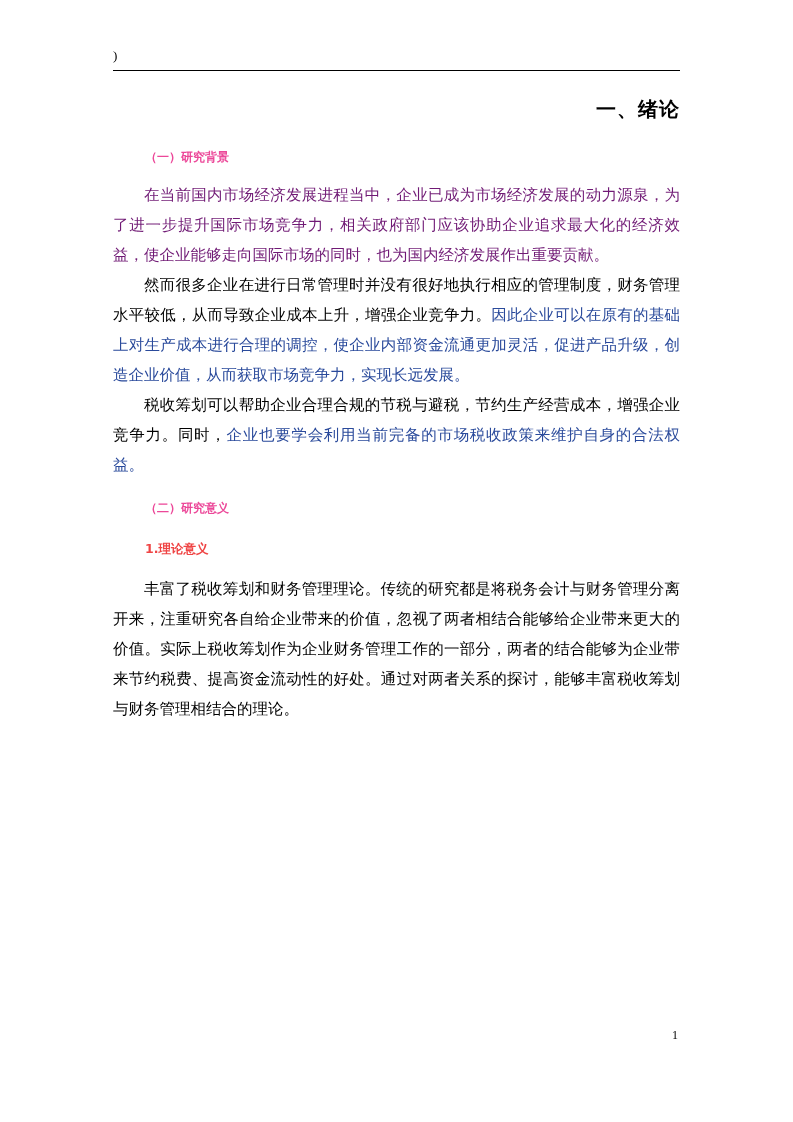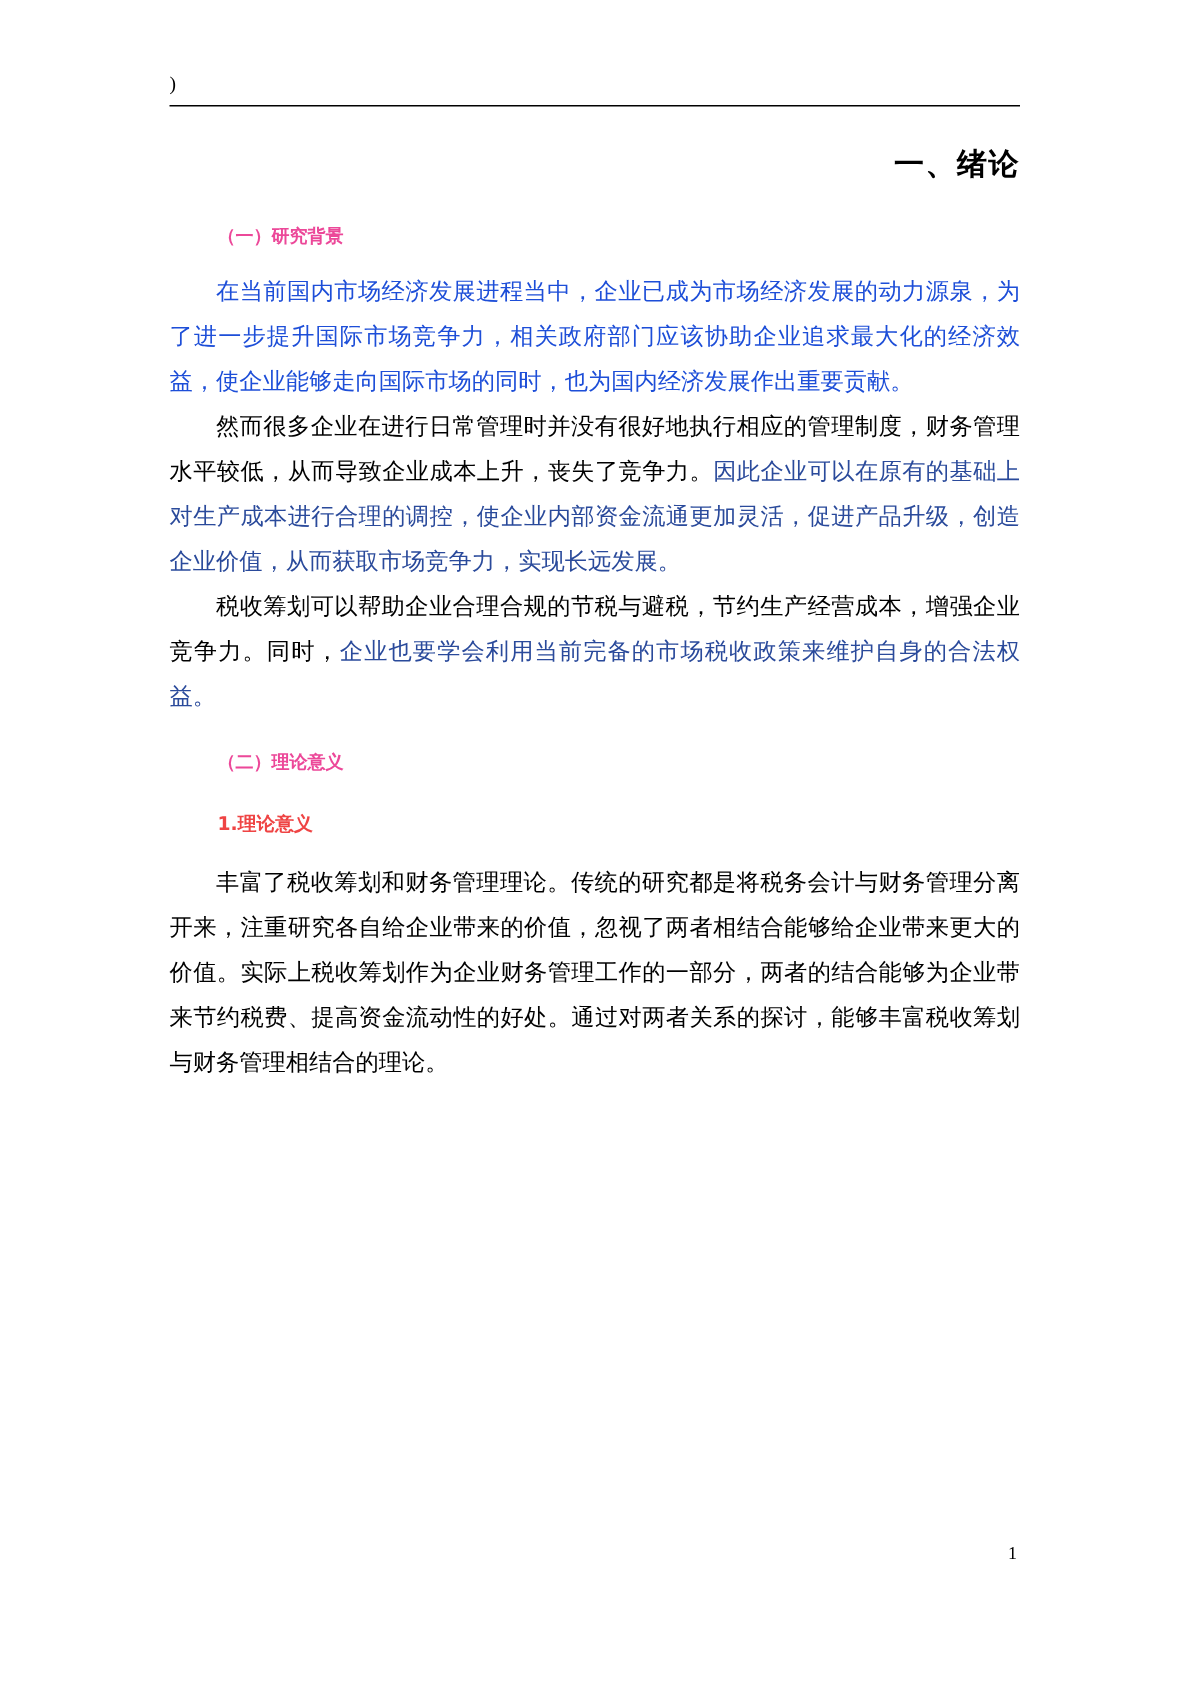--- a/index.html
+++ b/index.html
@@ -77,21 +77,21 @@
     font-size: 15.5px;
     line-height: 30px;
     margin: 0 0 0 0;
     text-indent: 2em;
     text-align: justify;
     text-justify: inter-ideograph;
     color: #000;
     font-family: "Liberation Serif", "DejaVu Serif", serif;
   }
   p.blue {
-    color: #1d4ed8;
+    color: #701a75;
   }
   span.blue {
     color: #2a4a9b;
   }
   .gap-sm { height: 10px; }
   .gap-md { height: 20px; }
   .page-number {
     position: absolute;
     left: 672px;
     top: 1028px;
@@ -111,27 +111,27 @@
   </div>
 
   <div class="content">
 
     <h1 class="chapter-title">一、绪论</h1>
 
     <h2 class="section-title">（一）研究背景</h2>
 
     <p class="para blue">在当前国内市场经济发展进程当中，企业已成为市场经济发展的动力源泉，为了进一步提升国际市场竞争力，相关政府部门应该协助企业追求最大化的经济效益，使企业能够走向国际市场的同时，也为国内经济发展作出重要贡献。</p>
 
-    <p class="para"><span>然而很多企业在进行日常管理时并没有很好地执行相应的管理制度，财务管理水平较低，从而导致企业成本上升，丧失了竞争力。</span><span class="blue">因此企业可以在原有的基础上对生产成本进行合理的调控，使企业内部资金流通更加灵活，促进产品升级，创造企业价值，从而获取市场竞争力，实现长远发展。</span></p>
+    <p class="para"><span>然而很多企业在进行日常管理时并没有很好地执行相应的管理制度，财务管理水平较低，从而导致企业成本上升，增强企业竞争力。</span><span class="blue">因此企业可以在原有的基础上对生产成本进行合理的调控，使企业内部资金流通更加灵活，促进产品升级，创造企业价值，从而获取市场竞争力，实现长远发展。</span></p>
 
     <p class="para"><span>税收筹划可以帮助企业合理合规的节税与避税，节约生产经营成本，增强企业竞争力。同时，</span><span class="blue">企业也要学会利用当前完备的市场税收政策来维护自身的合法权益。</span></p>
 
     <div class="gap-md"></div>
 
-    <h2 class="section-title">（二）理论意义</h2>
+    <h2 class="section-title">（二）研究意义</h2>
 
     <div class="gap-sm"></div>
 
     <h3 class="subsection-title">1.理论意义</h3>
 
     <p class="para">丰富了税收筹划和财务管理理论。传统的研究都是将税务会计与财务管理分离开来，注重研究各自给企业带来的价值，忽视了两者相结合能够给企业带来更大的价值。实际上税收筹划作为企业财务管理工作的一部分，两者的结合能够为企业带来节约税费、提高资金流动性的好处。通过对两者关系的探讨，能够丰富税收筹划与财务管理相结合的理论。</p>
 
     <div class="gap-md"></div>
 
 

